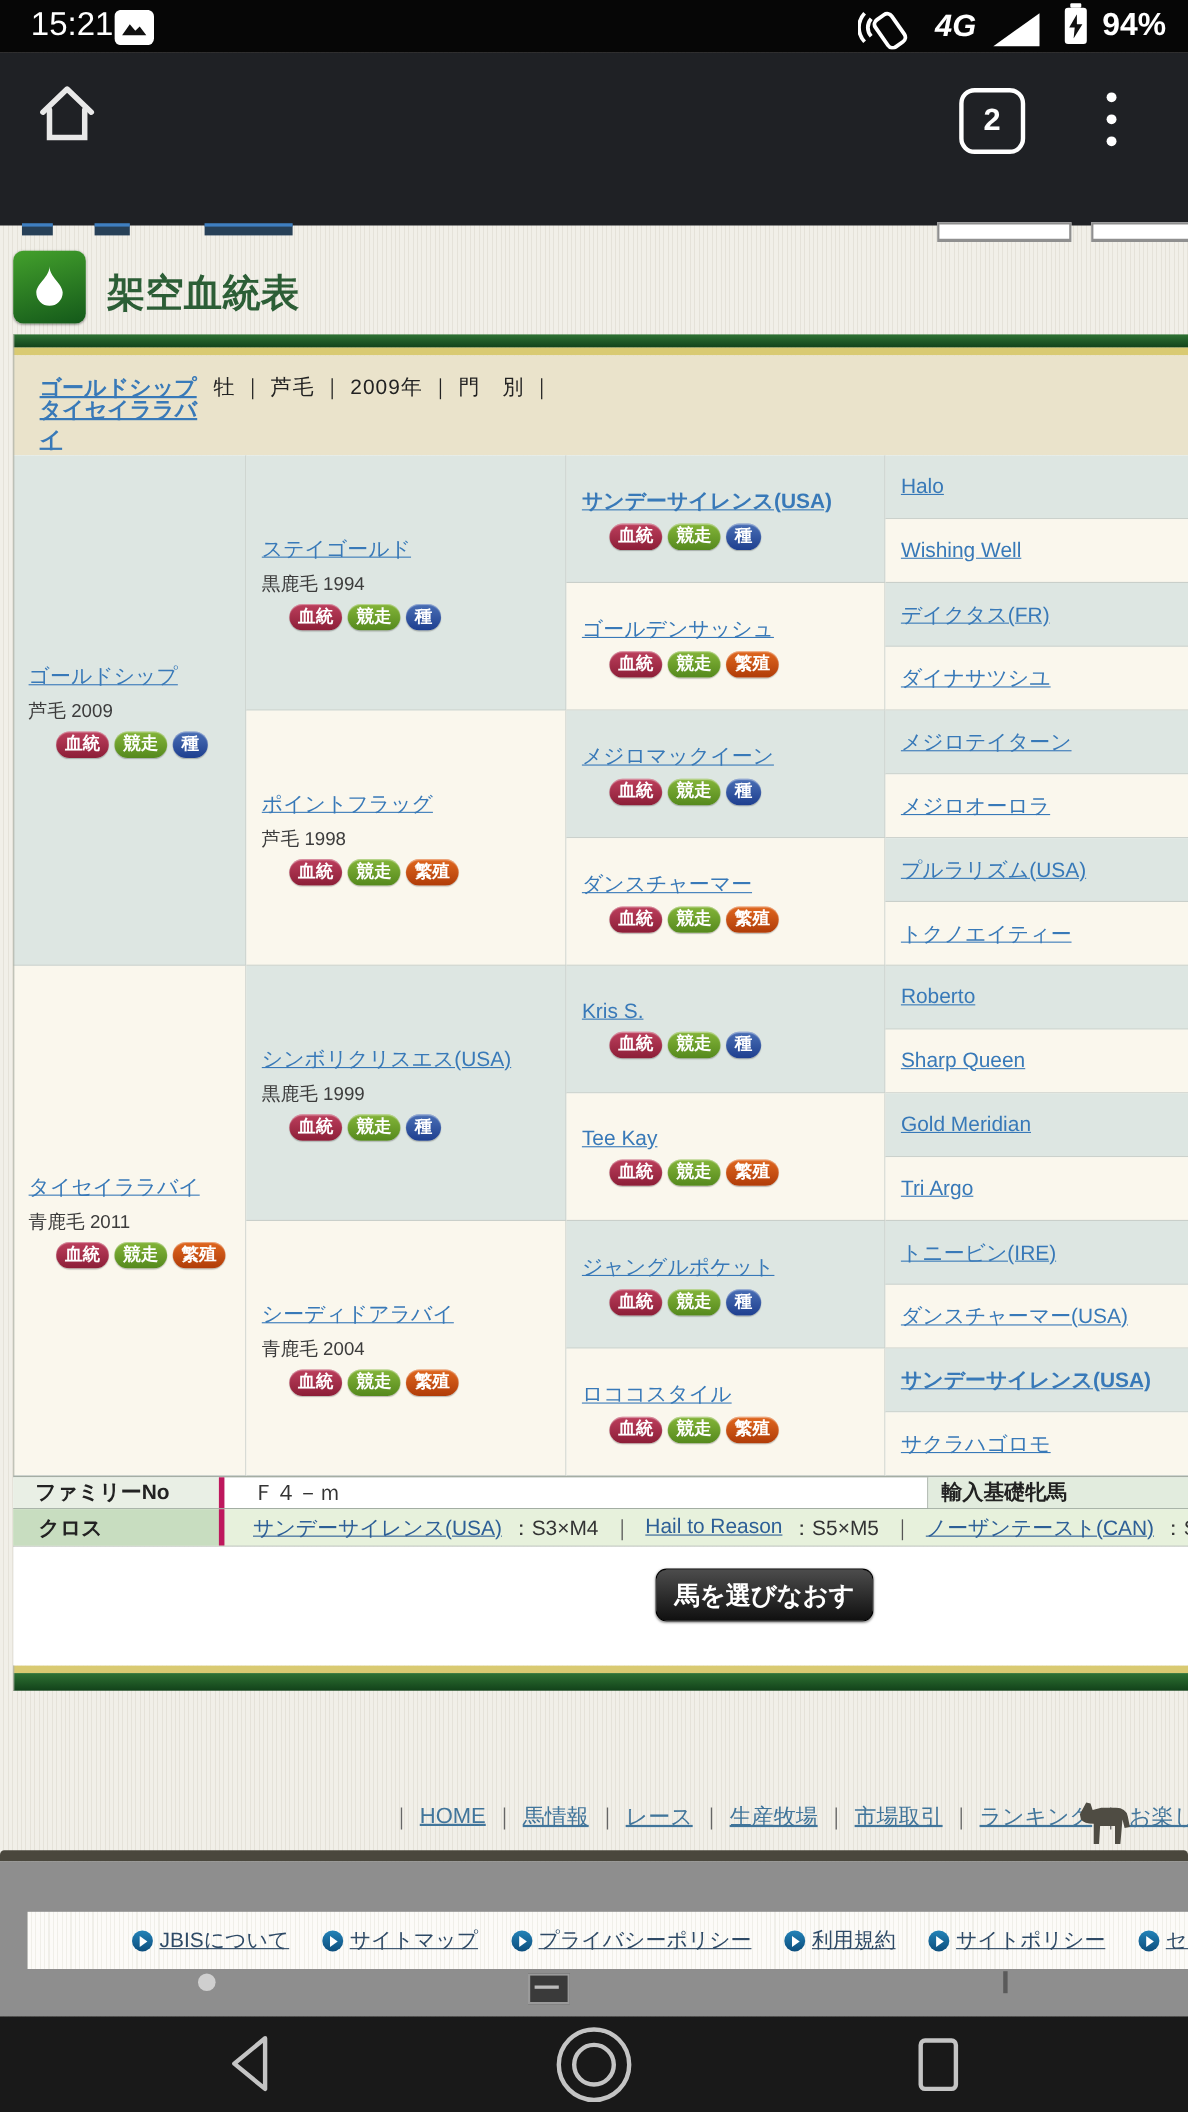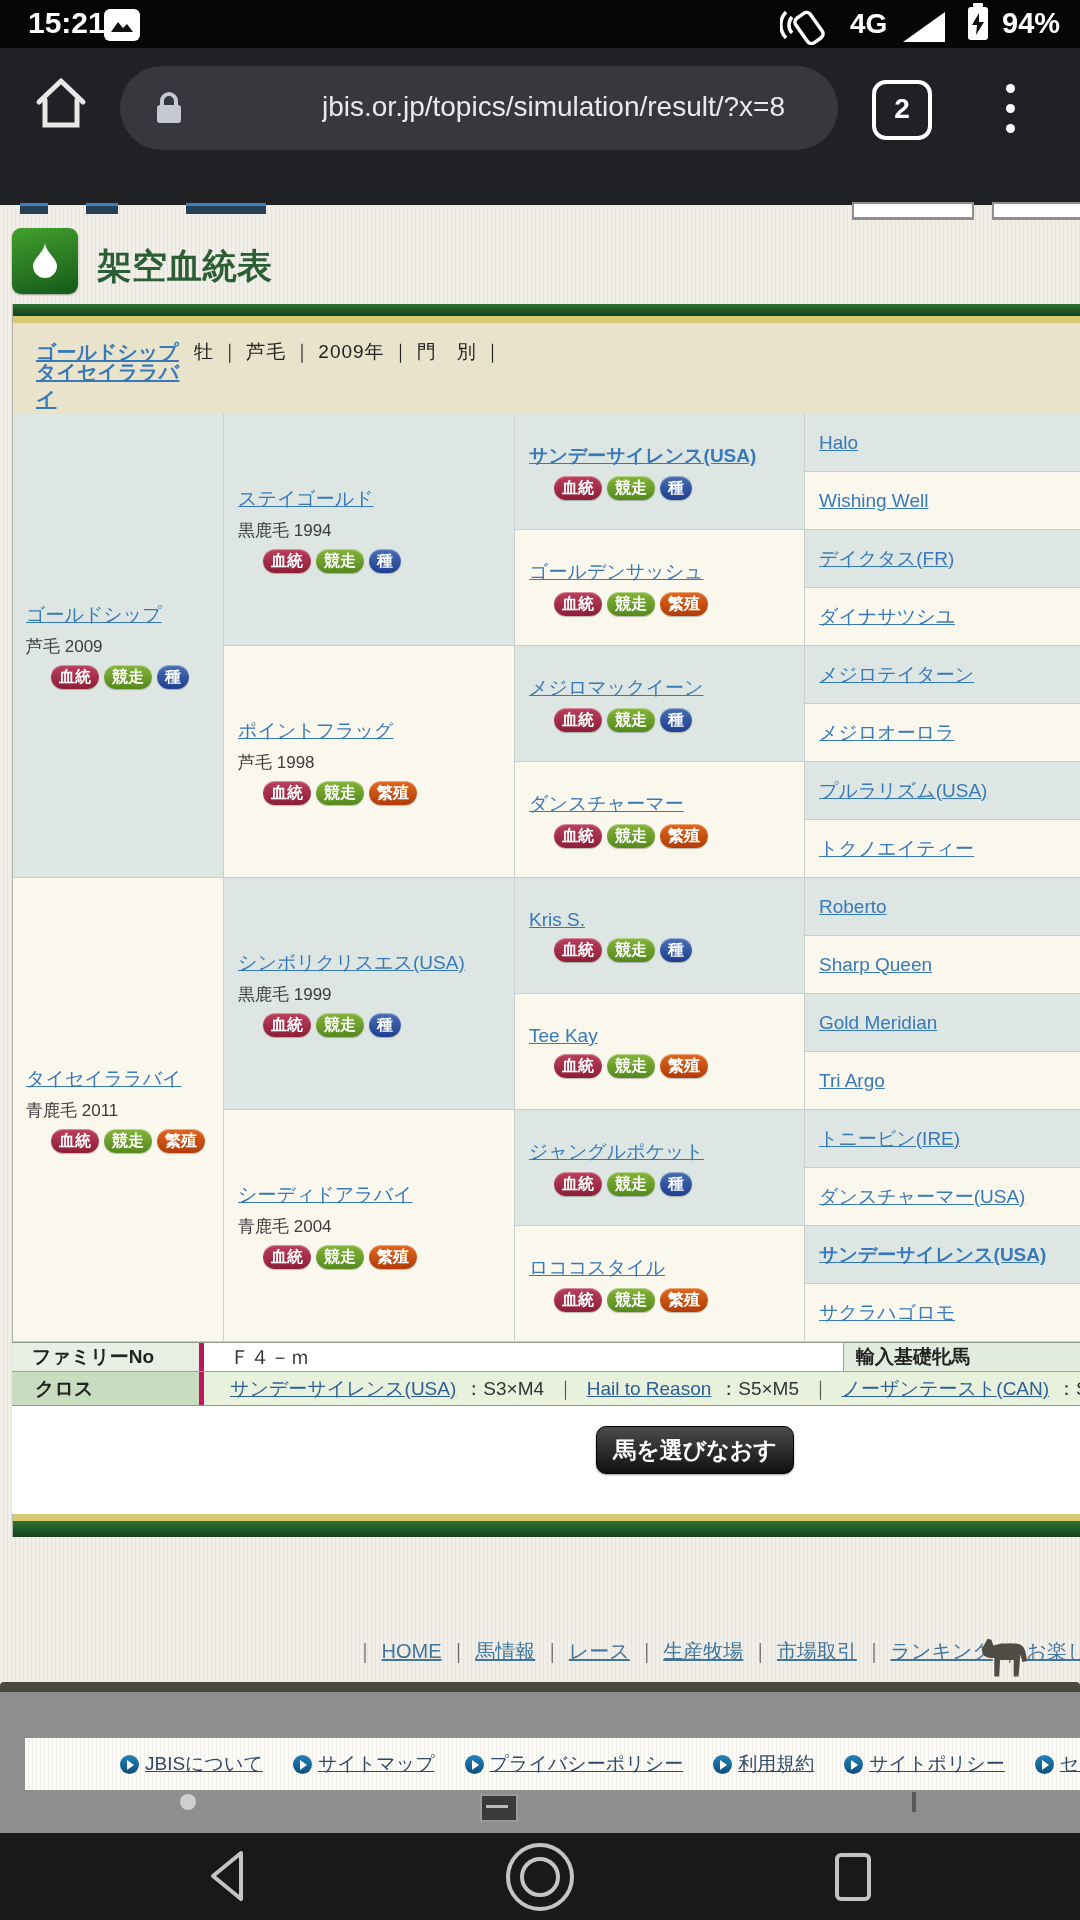--- a/index.html
+++ b/index.html
@@ -2,23 +2,23 @@
 <html><head>
 <meta charset="utf-8">
 <style>
   html,body{margin:0;padding:0;background:#333;}
   #screen{position:relative;width:1080px;height:1920px;overflow:hidden;
     background:repeating-linear-gradient(90deg,#f1efe8 0 3px,#e5e2d9 3px 4px);
     font-family:"Liberation Sans","DejaVu Sans",sans-serif;}
   .abs{position:absolute;}
   
   .statusbar{position:absolute;left:0;top:0;width:1080px;height:48px;background:#060606;color:#fff;}
-  .sb-time{position:absolute;left:28px;top:6px;font-size:30px;font-weight:bold;}
+  .sb-time{position:absolute;left:28px;top:6px;font-size:30px;font-weight:normal;}
   .sb-right-num{position:absolute;left:1002px;top:7px;font-size:29px;font-weight:bold;}
-  .sb-4g{position:absolute;left:850px;top:8px;font-size:28px;font-weight:bold;}
+  .sb-4g{position:absolute;left:850px;top:8px;font-size:28px;font-weight:bold;font-style:italic;}
   .sb-signal{position:absolute;left:903px;top:12px;width:0;height:0;border-left:42px solid transparent;border-bottom:30px solid #fff;}
   .sb-batt{position:absolute;left:968px;top:7px;width:20px;height:33px;background:#fff;border-radius:3px;}
   .sb-batt::before{content:"";position:absolute;left:5px;top:-4px;width:10px;height:4px;background:#fff;border-radius:1px;}
   .sb-batt svg{position:absolute;left:2px;top:6px;}
   
   .chrome{position:absolute;left:0;top:48px;width:1080px;height:157px;background:#1f2125;}
   .url-pill{position:absolute;left:120px;top:18px;width:718px;height:84px;border-radius:42px;background:#36383d;}
   .url-text{position:absolute;left:202px;top:25px;font-size:28px;color:#e8eaed;white-space:nowrap;width:510px;overflow:hidden;}
   .tabbox{position:absolute;left:872px;top:32px;width:52px;height:52px;border:4px solid #fff;border-radius:14px;color:#fff;
     font-size:28px;font-weight:bold;text-align:center;line-height:50px;}
@@ -122,27 +122,20 @@
         </svg>
     </span>
     <span class="sb-right-num">94%</span>
   </div>
 
   <div class="chrome">
     <svg class="abs" style="left:34px;top:26px" width="54" height="58" viewBox="0 0 54 58">
       <path d="M5 28 L27 7 L49 28" fill="none" stroke="#e8e8e8" stroke-width="5" stroke-linecap="round" stroke-linejoin="round"></path>
       <path d="M11 26 V51 H43 V26" fill="none" stroke="#e8e8e8" stroke-width="5" stroke-linecap="round"></path>
     </svg>
-    <div class="url-pill">
-      <svg class="abs" style="left:36px;top:26px" width="26" height="32" viewBox="0 0 26 32">
-        <rect x="1" y="13" width="24" height="18" rx="3" fill="#c6cad0"></rect>
-        <path d="M6 13 V9 a7 7 0 0 1 14 0 v4" fill="none" stroke="#c6cad0" stroke-width="4"></path>
-      </svg>
-      <div class="url-text">jbis.or.jp/topics/simulation/result/?x=8</div>
-    </div>
     <div class="tabbox">2</div>
     <div class="menu-dots">
         <i></i>
         <i></i>
         <i></i>
       </div>
   </div>
 
   <span class="sliver" style="left:20px;top:203px;width:28px"></span>
   <span class="sliver" style="left:86px;top:203px;width:32px"></span>

